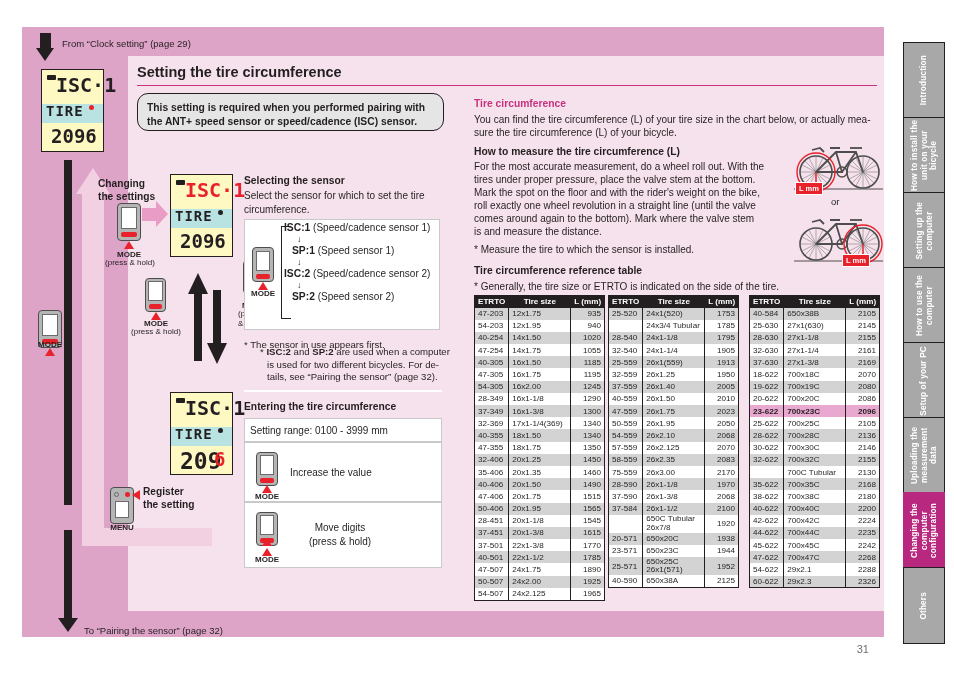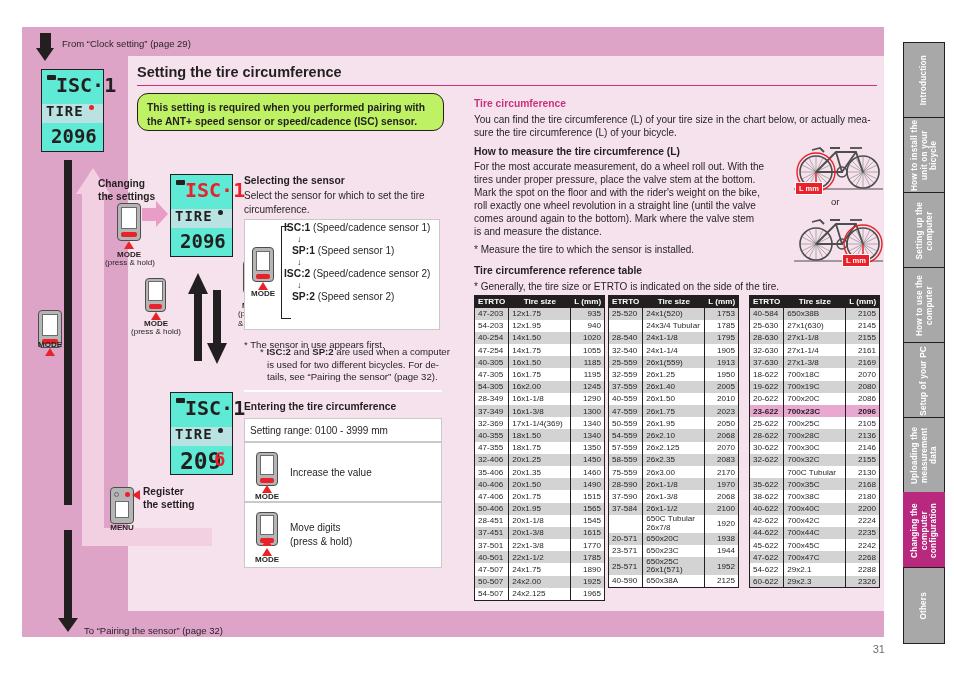--- a/index.html
+++ b/index.html
@@ -6,47 +6,47 @@
   body{width:954px;height:675px;position:relative;overflow:hidden;
        font-family:"Liberation Sans","DejaVu Sans",sans-serif;color:#231f20;}
 
   
   #page{position:absolute;left:0;top:0;width:954px;height:675px;background:#fff;}
 
   .pink-panel{position:absolute;left:22px;top:27px;width:862px;height:610px;background:#dea4c8;}
   .light-panel{position:absolute;left:128px;top:56px;width:756px;height:555px;background:#f6e2ec;}
 
   
-  .page-num{position:absolute;right:69px;bottom:20px;font-size:11px;color:#6d6e71;}
+  .page-num{position:absolute;right:85px;bottom:20px;font-size:11px;color:#6d6e71;}
 
   
   .tabs{position:absolute;right:0;top:0;width:64px;height:675px;background:#fff;}
   .tab{position:absolute;left:13px;width:40px;background:#a8a8a8;border:1.4px solid #231f20;
        color:#fff;font-size:8.2px;font-weight:bold;line-height:9.5px;
        display:flex;align-items:center;justify-content:center;text-align:center;}
   .tab span{writing-mode:vertical-rl;transform:rotate(180deg);white-space:pre-line;letter-spacing:.2px;}
   .tab.active{background:#b8287e;border-color:#b8287e;}
   .arrowline{position:absolute;background:#231f20;}
   .cap{position:absolute;font-size:9.5px;color:#231f20;white-space:nowrap;}
 
   
   .h-main{position:absolute;font-size:14.5px;font-weight:bold;color:#231f20;}
   .h-rule{position:absolute;height:1.2px;background:#c9317f;}
 
-  .callout{position:absolute;border:1.6px solid #231f20;border-radius:11px;background:#bef264;
+  .callout{position:absolute;border:1.6px solid #231f20;border-radius:11px;background:#e5e5e5;
            font-size:10.3px;font-weight:bold;line-height:14px;padding:7px 9px;box-sizing:border-box;}
 
   .body-txt{position:absolute;font-size:10px;line-height:13.5px;color:#231f20;}
   .sub-h{position:absolute;font-size:10.3px;font-weight:bold;color:#231f20;}
   .sub-h.magenta{color:#c9317f;}
 
   .whitebox{position:absolute;background:#fff;border:1px solid #c9c9c9;box-sizing:border-box;}
 
   
-  .lcd{position:absolute;background:#5eead4;border:1.6px solid #231f20;box-sizing:border-box;
+  .lcd{position:absolute;background:#fef9c3;border:1.6px solid #231f20;box-sizing:border-box;
        display:flex;flex-direction:column;}
   .lcd .r1{flex:0 0 42%;position:relative;}
   .lcd .r2{flex:0 0 24%;background:#b9e3e3;position:relative;}
   .lcd .r3{flex:1;position:relative;}
   .seg{font-family:"DejaVu Sans Mono","Liberation Mono",monospace;font-weight:bold;
        letter-spacing:0px;position:absolute;}
   .batt{position:absolute;width:9px;height:5px;background:#231f20;border-radius:1px;}
   .dotmark{position:absolute;width:5px;height:5px;border-radius:50%;background:#e8212a;}
 
   
@@ -284,21 +284,21 @@
 
   <div class="whitebox" style="left:244px;top:502px;width:198px;height:66px;"></div>
   <div class="unit" style="left:256px;top:512px;width:22px;height:34px;">
     <div class="body"></div>
       <div class="scr"></div>
       <div class="btm"></div>
   </div>
   <div class="redtri" style="left:262px;top:538px;"></div>
   <div class="redtri" style="left:262px;top:548px;"></div>
   <div class="uplabel" style="left:244px;top:555px;width:46px;">MODE</div>
-  <div class="body-txt" style="left:290px;top:521px;width:100px;white-space:pre-line;">Move digits
+  <div class="body-txt" style="left:290px;top:521px;width:100px;white-space:pre-line;text-align:center;">Move digits
 (press &amp; hold)</div>
 
   <div class="sub-h magenta" style="left:474px;top:98px;">Tire circumference</div>
   <div class="body-txt" style="left:474px;top:126px;">sure the tire circumference (L) of your bicycle.</div>
   <div class="body-txt" style="left:474px;top:113px;">You can find the tire circumference (L) of your tire size in the chart below, or actually mea-</div>
 
   <div class="sub-h" style="left:474px;top:146px;">How to measure the tire circumference (L)</div>
   <div class="body-txt" style="left:474px;top:160px;">For the most accurate measurement, do a wheel roll out. With the</div>
   <div class="body-txt" style="left:474px;top:173px;">tires under proper pressure, place the valve stem at the bottom.</div>
   <div class="body-txt" style="left:474px;top:186px;">Mark the spot on the floor and with the rider's weight on the bike,</div>

